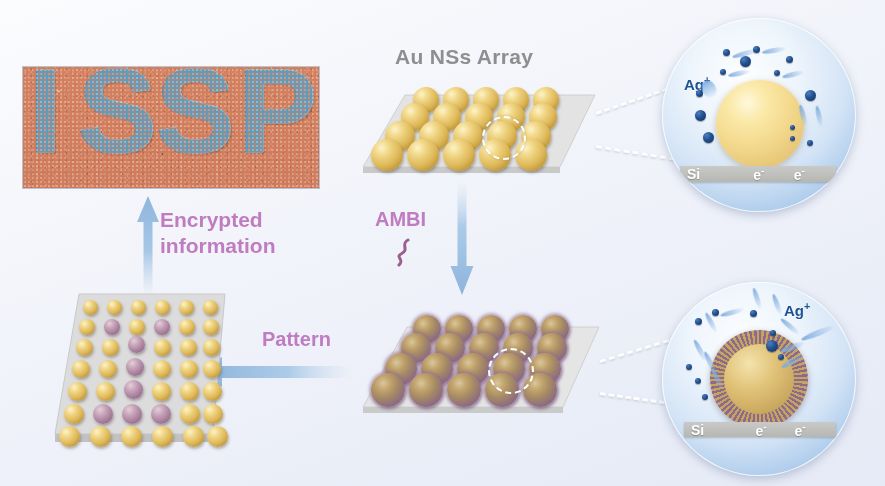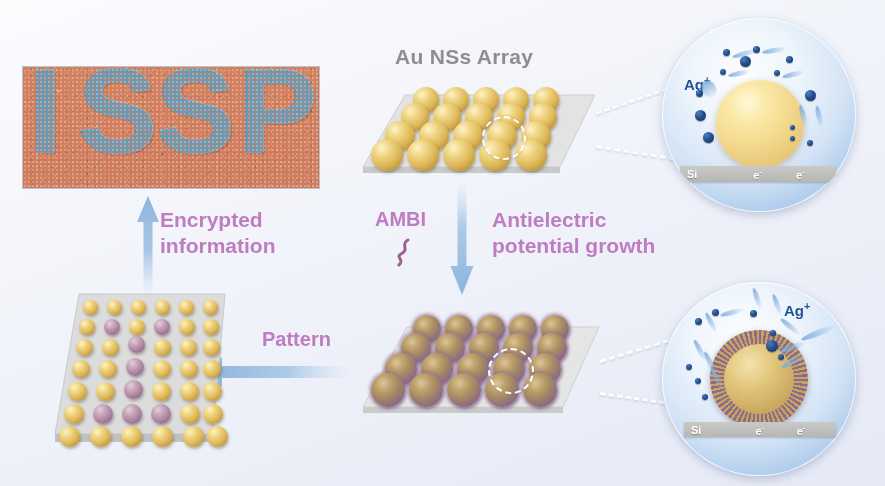--- a/index.html
+++ b/index.html
@@ -107,21 +107,21 @@
   .inset-core-ambi{position:absolute;border-radius:50%;
     background:
       repeating-conic-gradient(from 0deg, #8b6a8e 0deg 3deg, #c6a45e 3deg 6deg),
       radial-gradient(circle at 38% 30%, #e6d49a 0%, #cfae63 45%, #9a7a86 100%);
     box-shadow:0 2px 6px rgba(90,70,90,.4);}
   .ambi-core-inner{position:absolute;border-radius:50%;
     background:radial-gradient(circle at 36% 28%, #f3e3ad 0%, #e0c277 40%, #c9a85f 75%, #ab8b4e 100%);}
 
   .substrate-bar{position:absolute;background:linear-gradient(180deg,#c9c9c7,#b6b6b3);
     box-shadow:0 1px 2px rgba(0,0,0,.2);}
-  .substrate-bar span{position:absolute;color:#fff;font-weight:bold;font-size:11px;top:50%;
+  .substrate-bar span{position:absolute;color:#fff;font-weight:bold;font-size:14px;top:50%;
     transform:translateY(-50%);text-shadow:0 1px 1px rgba(0,0,0,.25);}
   .sub-si{left:7px;} .sub-e1{left:47%;transform:translate(-50%,-50%);} .sub-e2{right:20%;}
 
   .ag-label{position:absolute;color:#1f5394;font-weight:bold;font-size:15px;
     text-shadow:0 1px 1px rgba(255,255,255,.7);}
 
   .ion{position:absolute;border-radius:50%;
     background:radial-gradient(circle at 32% 28%, #4a7fc1 0%, #23508f 45%, #14305e 100%);
     box-shadow:0 1px 1px rgba(0,0,0,.3);}
   .streak{position:absolute;border-radius:50%;
@@ -141,22 +141,20 @@
     <div class="issp-letter" style="left:55px;top:-4px;">S</div>
     <div class="issp-letter" style="left:133px;top:-4px;">S</div>
     <div class="issp-letter" style="left:215px;top:-4px;">P</div>
     <div class="issp-grain"></div>
   </div>
 
   <div class="lbl lbl-gray" id="title-au-nss">Au NSs Array</div>
   <div class="lbl lbl-purple" id="label-encrypted">Encrypted
 information</div>
   <div class="lbl lbl-purple" id="label-ambi">AMBI</div>
-  <div class="lbl lbl-purple" id="label-antielectric">Antielectric
-potential growth</div>
   <div class="lbl lbl-purple" id="label-pattern">Pattern</div>
 
   <svg class="squiggle" style="left:392px;top:238px;" width="24" height="30">
     <path d="M16 2 C 8 6, 18 12, 9 16 C 3 19, 13 22, 7 27" stroke="#9b5f8e" stroke-width="3" fill="none" stroke-linecap="round"></path>
   </svg>
 
   <svg class="arrow" id="arrow-up-encrypted" viewBox="0 0 26 100">
     <defs>
         <linearGradient id="gUp" x1="0" y1="1" x2="0" y2="0">
       <stop offset="0" stop-color="#bcd4ec" stop-opacity="0"></stop>

